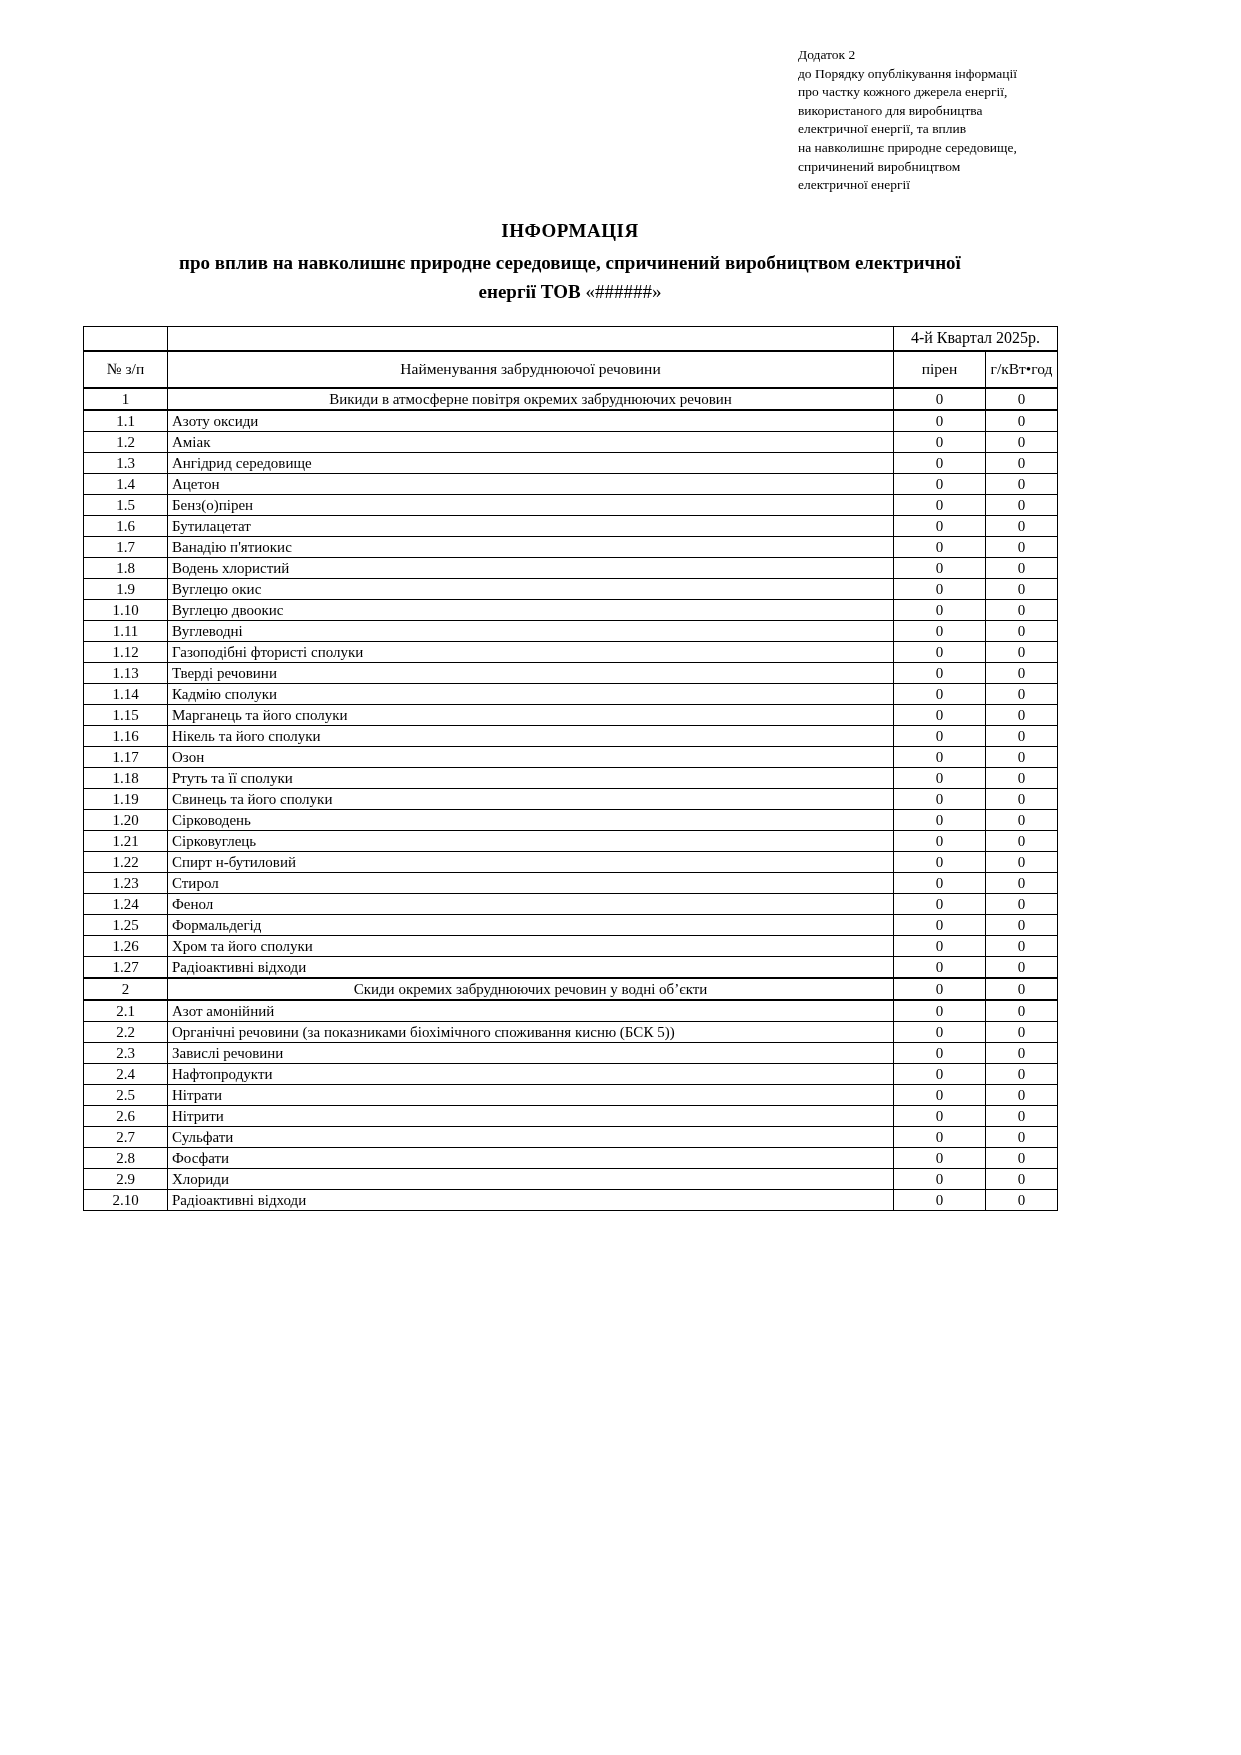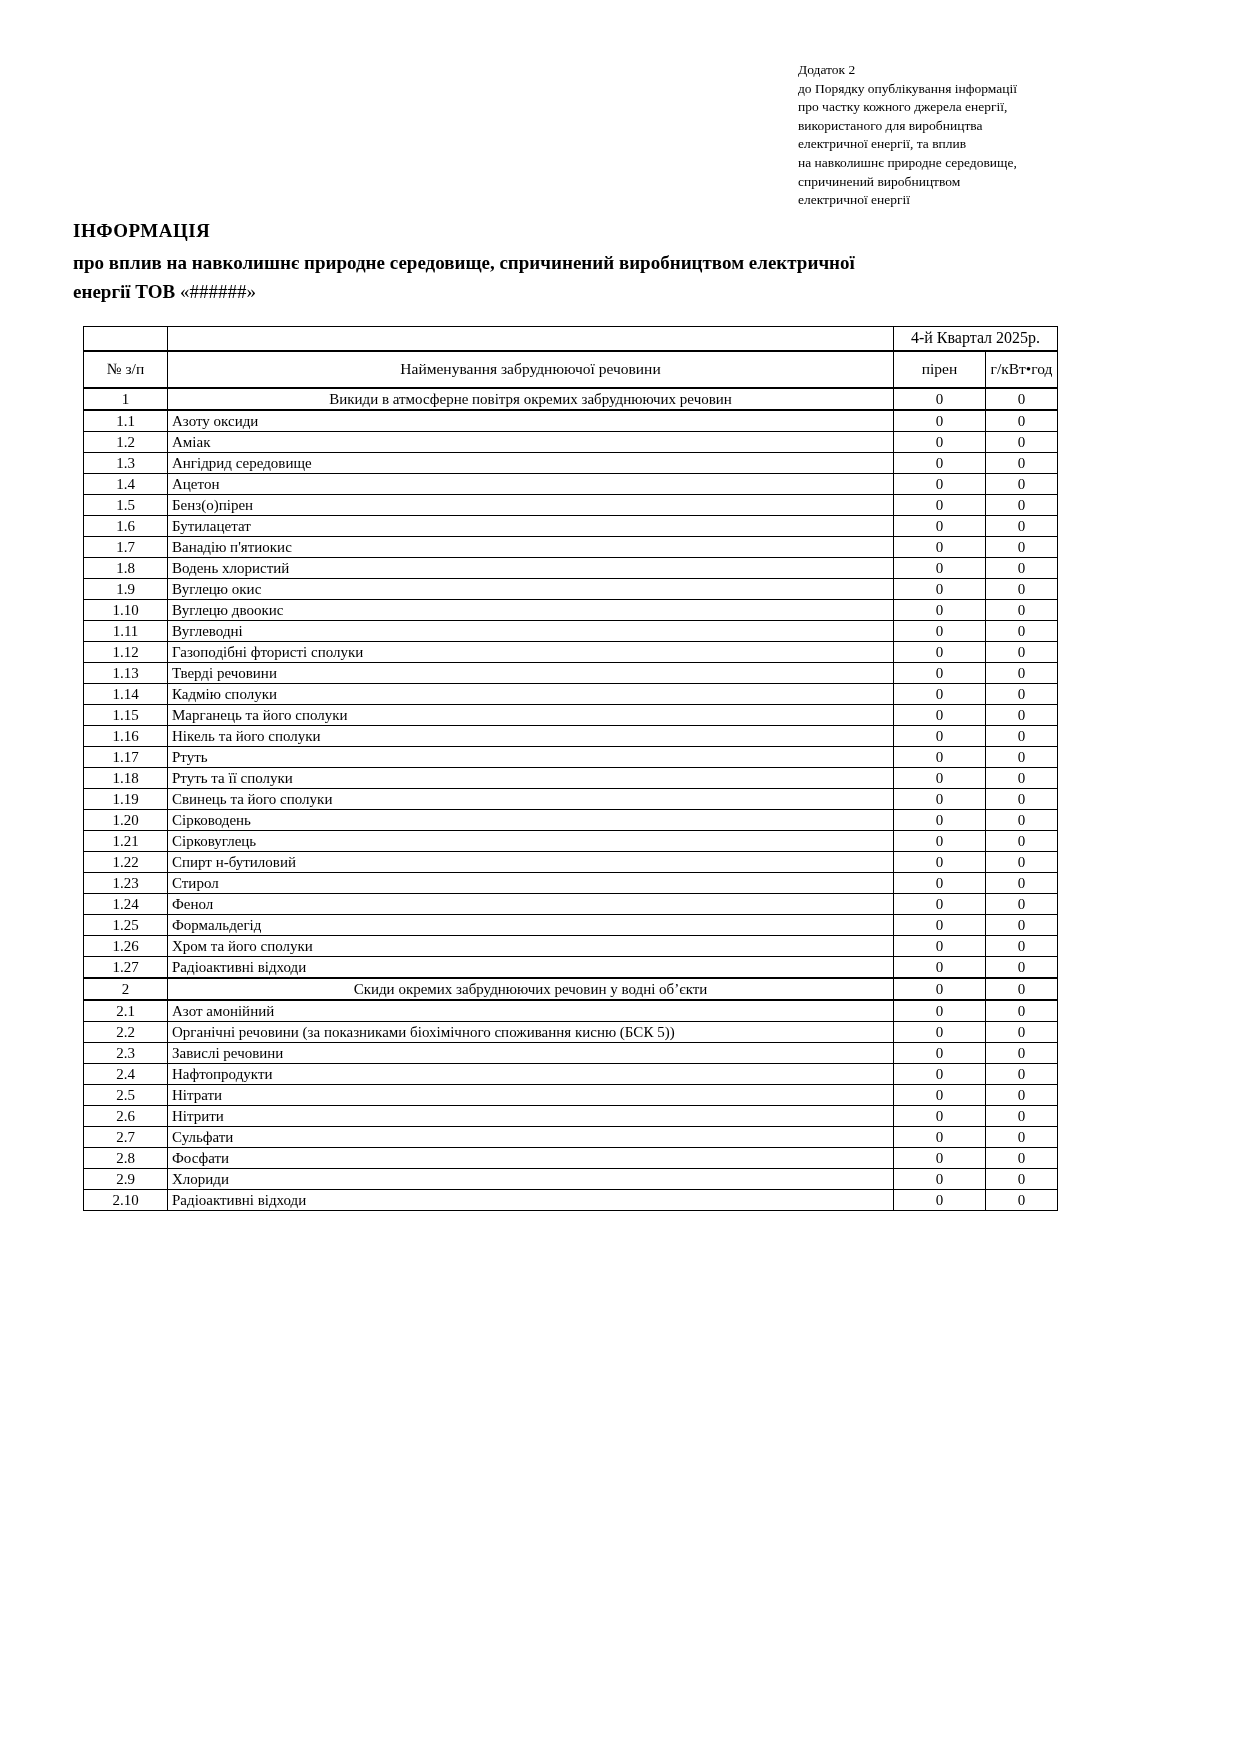--- a/index.html
+++ b/index.html
@@ -6,27 +6,27 @@
   html,body { background:#ffffff; }
   body {
     width:1241px; height:1755px; position:relative;
     font-family:"Liberation Serif","DejaVu Serif",serif;
     color:#000;
   }
   .page { position:absolute; inset:0; background:#fff; }
 
   
   .annex {
-    position:absolute; top:61px; left:798px; width:330px;
+    position:absolute; top:46px; left:798px; width:330px;
     font-size:13.5px; line-height:18.6px; text-align:left;
   }
 
   
   .doc-head {
-    position:absolute; top:220px; left:73px; width:974px; text-align:left;
+    position:absolute; top:220px; left:83px; width:974px; text-align:center;
   }
   .doc-title { font-size:19px; font-weight:bold; letter-spacing:.5px; margin-bottom:6px; }
   .doc-sub   { font-size:19px; font-weight:bold; line-height:29px; }
   .company-value { font-weight:normal; }
 
   
   table.report {
     position:absolute; top:326px; left:83px;
     border-collapse:collapse; table-layout:fixed;
   }
@@ -196,21 +196,21 @@
           <td class="col-val">0</td>
         </tr>
         <tr>
           <td class="col-num">1.16</td>
           <td class="col-name">Нікель та його сполуки</td>
           <td class="col-val thick-left">0</td>
           <td class="col-val">0</td>
         </tr>
         <tr>
           <td class="col-num">1.17</td>
-          <td class="col-name">Ртуть</td>
+          <td class="col-name">Озон</td>
           <td class="col-val thick-left">0</td>
           <td class="col-val">0</td>
         </tr>
         <tr>
           <td class="col-num">1.18</td>
           <td class="col-name">Ртуть та її сполуки</td>
           <td class="col-val thick-left">0</td>
           <td class="col-val">0</td>
         </tr>
         <tr>

